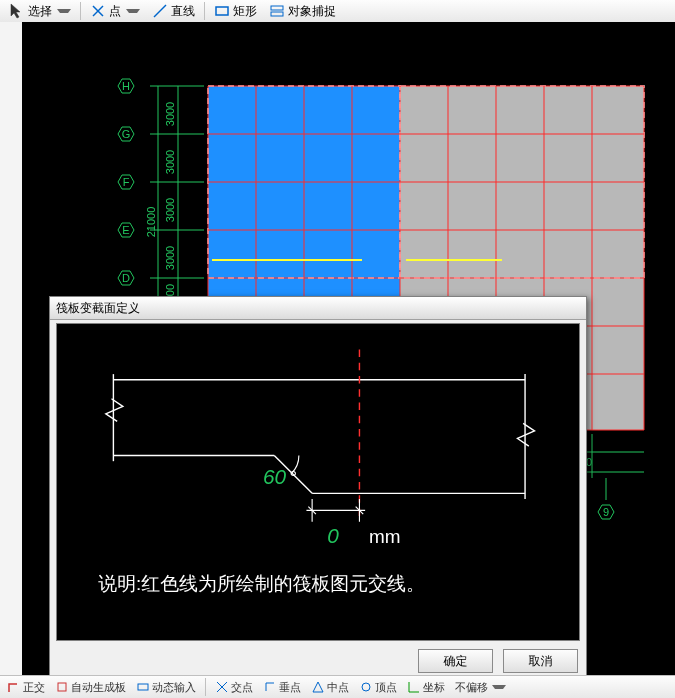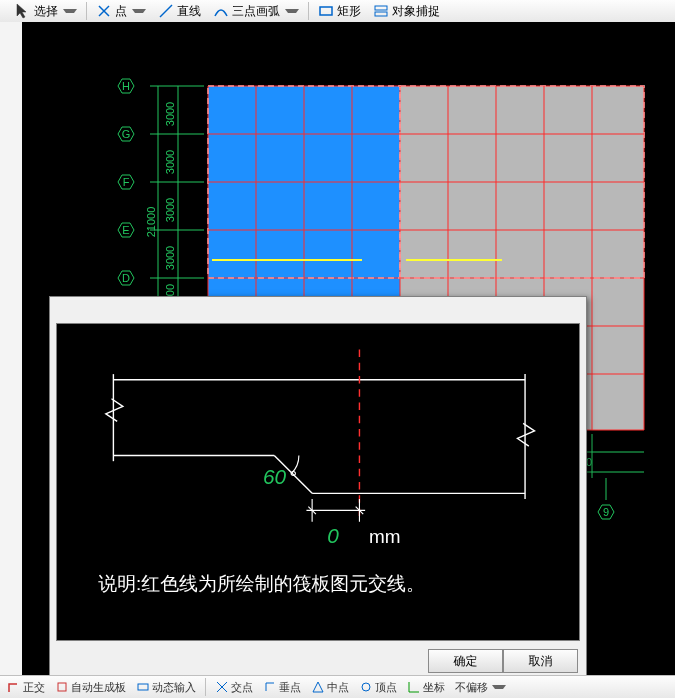--- a/index.html
+++ b/index.html
@@ -1,38 +1,38 @@
 <!DOCTYPE html>
 <html><head>
 <meta charset="utf-8">
 <style>
   html,body{margin:0;padding:0;background:#fff;font-family:"Microsoft YaHei","SimSun",Arial,sans-serif;font-size:12px;}
   .app{position:relative;width:675px;height:698px;overflow:hidden;}
   
-  .toolbar{position:absolute;left:0;top:0;right:0;height:22px;background:linear-gradient(#fdfdfd,#e8e8e8);border-bottom:1px solid #c0c0c0;display:flex;align-items:center;padding:0 10px;gap:2px;white-space:nowrap;}
+  .toolbar{position:absolute;left:0;top:0;right:0;height:22px;background:linear-gradient(#fdfdfd,#e8e8e8);border-bottom:1px solid #c0c0c0;display:flex;align-items:center;padding:0 4px;gap:2px;white-space:nowrap;}
   .tbtn{display:inline-flex;align-items:center;gap:3px;padding:0 4px;height:20px;border:1px solid transparent;cursor:pointer;}
   .tdrop{width:8px;height:0;border-left:3px solid transparent;border-right:3px solid transparent;border-top:4px solid #666;display:inline-block;margin-left:2px;}
   .ticon{width:16px;height:16px;display:inline-block;position:relative;}
   .sep{width:1px;height:18px;background:#c0c0c0;margin:0 2px;}
   
   .canvas{position:absolute;left:22px;top:22px;right:0;bottom:22px;background:#000;}
   
   .leftstrip{position:absolute;left:0;top:22px;width:22px;bottom:22px;background:#f4f4f4;border-right:1px solid #c0c0c0;}
   
   .status{position:absolute;left:0;bottom:0;right:0;height:22px;background:linear-gradient(#fdfdfd,#e8e8e8);border-top:1px solid #c0c0c0;display:flex;align-items:center;padding:0 4px;gap:4px;font-size:11px;color:#333;margin-top:12px;}
   .schk{display:inline-flex;align-items:center;gap:2px;padding:0 3px;}
   .sicon{width:14px;height:14px;display:inline-block;}
   
   .canvas svg{width:100%;height:100%;display:block;}
   
   .dialog{position:absolute;left:49px;top:296px;width:536px;height:382px;background:#f0f0f0;border:1px solid #808080;box-shadow:2px 2px 6px rgba(0,0,0,0.5);}
   .titlebar{height:22px;background:linear-gradient(#ffffff,#dcdcdc);border-bottom:1px solid #a0a0a0;display:flex;align-items:center;padding:0 6px;font-size:12px;color:#000;}
   .dbody{position:absolute;left:6px;top:26px;right:6px;bottom:38px;background:#000;border:1px solid #808080;padding-left:28px;}
   .dbody svg{width:100%;height:100%;display:block;}
-  .dbtnrow{position:absolute;right:8px;bottom:6px;display:flex;}
+  .dbtnrow{position:absolute;right:8px;bottom:6px;display:flex;gap:10px;}
   .dbtn{width:75px;height:24px;background:linear-gradient(#fdfdfd,#e0e0e0);border:1px solid #8a8a8a;cursor:pointer;font-size:12px;}
   text{font-family:"Microsoft YaHei","SimSun",Arial;}
 </style>
 </head>
 <body>
 
 <div class="app">
 
   <div class="toolbar">
     <span class="tbtn">
@@ -55,29 +55,20 @@
       <span>点</span>
       <span class="tdrop"></span>
     </span>
     <span class="tbtn">
       <span class="ticon">
         <svg viewBox="0 0 16 16">
             <line x1="2" y1="14" x2="14" y2="2" stroke="#06c" stroke-width="1.5"></line>
           </svg>
       </span>
       <span>直线</span>
-    </span>
-    <span class="tbtn">
-      <span class="ticon">
-        <svg viewBox="0 0 16 16">
-            <path d="M2 13 Q8 1 14 13" fill="none" stroke="#06c" stroke-width="1.5"></path>
-          </svg>
-      </span>
-      <span>三点画弧</span>
-      <span class="tdrop"></span>
     </span>
     <span class="sep"></span>
     <span class="tbtn">
       <span class="ticon">
         <svg viewBox="0 0 16 16">
             <rect x="2" y="4" width="12" height="8" fill="none" stroke="#06c" stroke-width="1.5"></rect>
           </svg>
       </span>
       <span>矩形</span>
     </span>
@@ -191,20 +182,23 @@
           </g>
         <g transform="translate(584,490)">
             <polygon points="-8,0 -4,-7 4,-7 8,0 4,7 -4,7" fill="none" stroke="#22c55e"></polygon>
             <text x="0" y="4" text-anchor="middle" fill="#22c55e" font-size="11">9</text>
           </g>
       </g>
     </svg>
   </div>
 
   <div class="dialog">
+    <div class="titlebar">
+      <span>筏板变截面定义</span>
+    </div>
     <div class="dbody">
       <svg viewBox="0 0 522 316">
 
         <line x1="30" y1="50" x2="465" y2="50" stroke="#fff" stroke-width="1.5"></line>
 
         <line x1="30" y1="130" x2="200" y2="130" stroke="#fff" stroke-width="1.5"></line>
         <line x1="200" y1="130" x2="240" y2="170" stroke="#fff" stroke-width="1.5"></line>
         <line x1="240" y1="170" x2="465" y2="170" stroke="#fff" stroke-width="1.5"></line>
 
         <line x1="30" y1="44" x2="30" y2="136" stroke="#fff" stroke-width="1.5"></line>

